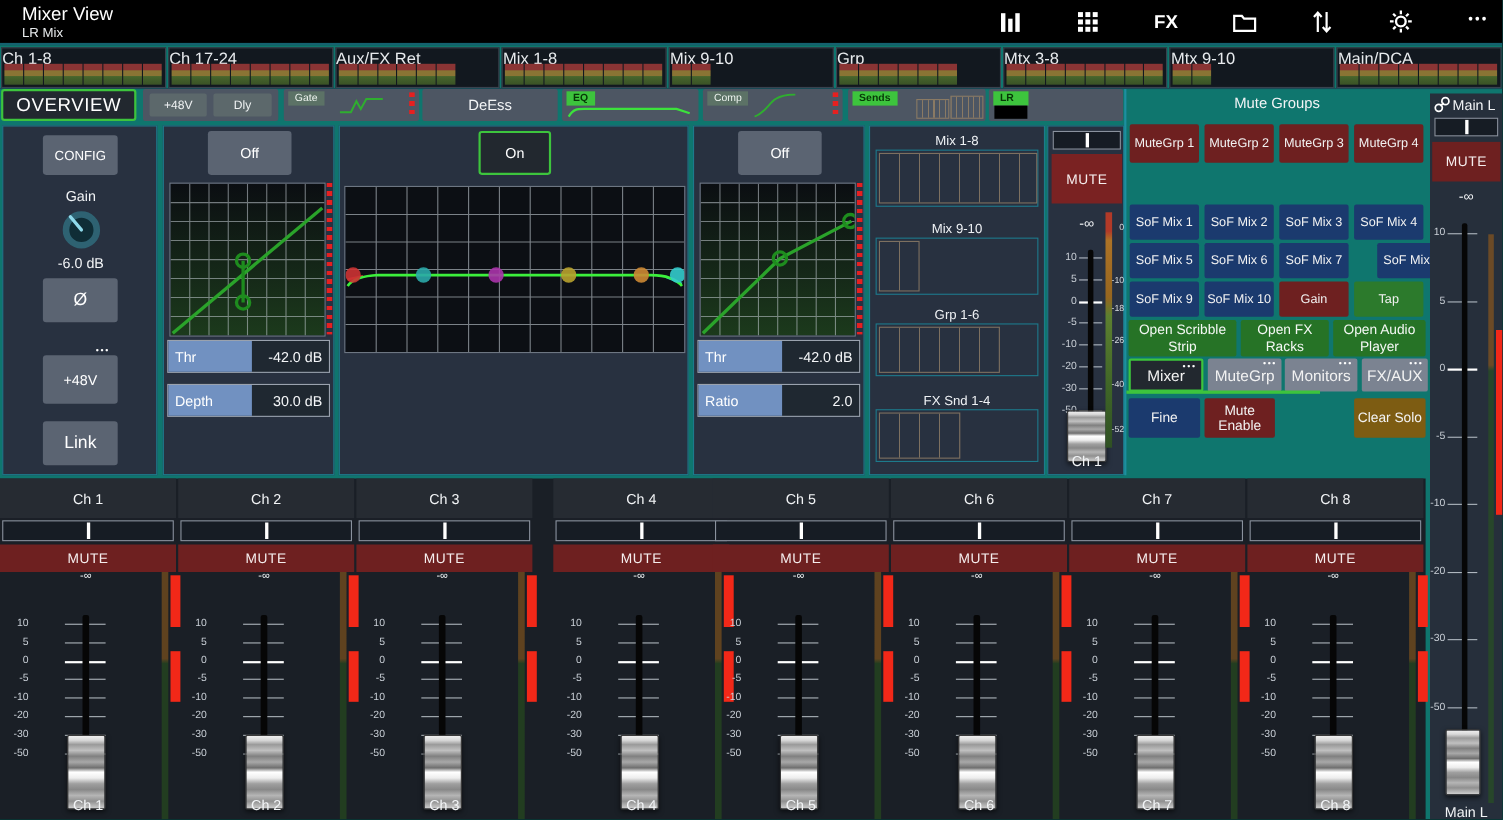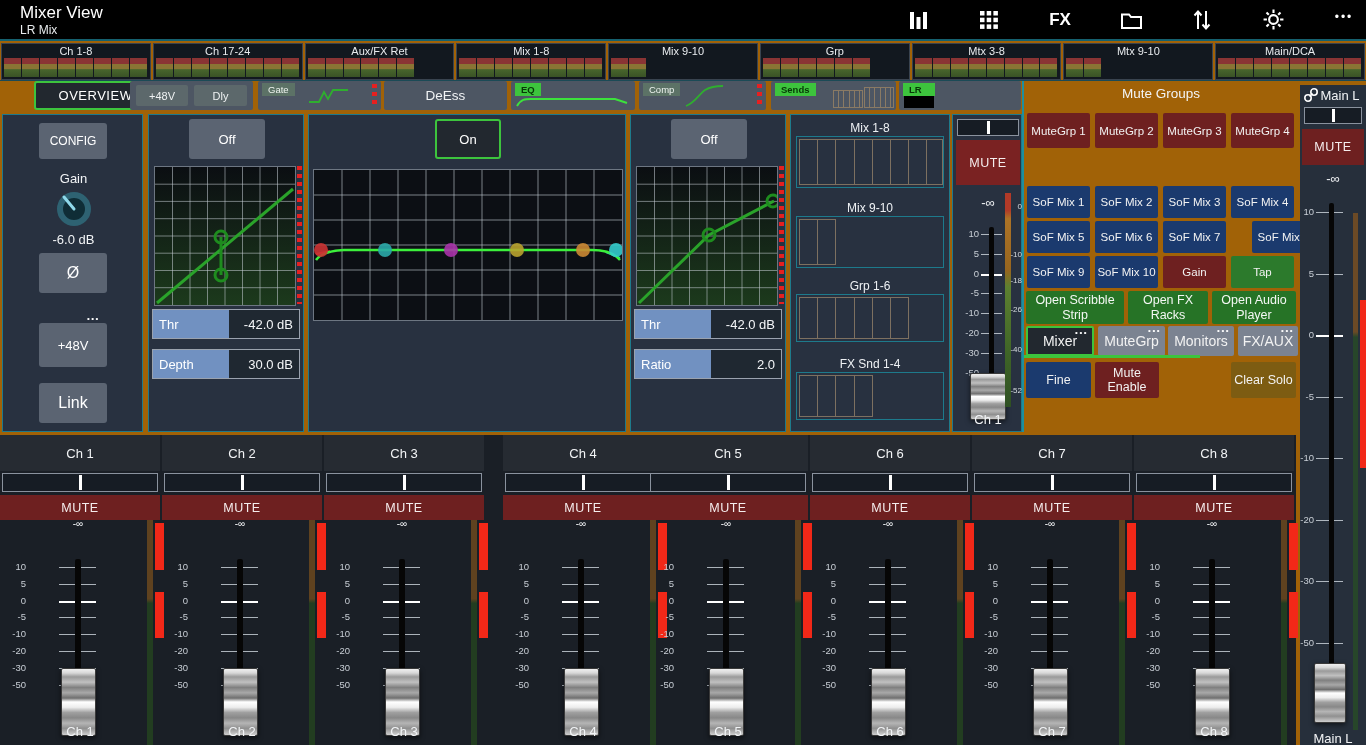--- a/index.html
+++ b/index.html
@@ -1,35 +1,35 @@
 <!DOCTYPE html>
 <html style="--accent: #3dc43d; --mute: #6e2020; --navy: #1b3a6e; --btngreen: #267326; --gold: #7d5c12; --fieldblue: #7191c1; --red: #f22818; --teal: #1d7a8c;"><head>
 <meta charset="utf-8">
 <style>
   html,body{margin:0;padding:0;background:#05080b;}
   body{font-family:"Liberation Sans",sans-serif;color:#fff;}
-  #root{position:relative;width:1366px;height:745px;overflow:hidden;background:#a16207;}
+  #root{position:relative;width:1366px;height:745px;overflow:hidden;background:#0f766e;}
   .abs{position:absolute;}
   
   .titlebar{position:absolute;left:0;top:0;width:1366px;height:41px;background:#000;border-bottom:2px solid #15616f;box-sizing:border-box;}
   .tb-title{position:absolute;left:20px;top:3px;font-size:17px;color:#fff;}
   .tb-sub{position:absolute;left:20px;top:23px;font-size:12px;color:#e9ecee;}
   .tb-icons{position:absolute;right:10px;top:0;height:39px;display:flex;align-items:center;gap:47px;}
   .tb-ic{width:24px;height:24px;display:flex;align-items:center;justify-content:center;}
   .tb-fx{font-size:17px;font-weight:bold;color:#fff;}
   .tb-more{font-size:12px;letter-spacing:2px;color:#fff;padding-bottom:6px;}
   
   .btabs{position:absolute;left:1px;top:43px;width:1364px;height:37px;display:flex;gap:2px;}
   .btab{flex:1;border:1px solid #39434f;background:#12181f;position:relative;box-sizing:border-box;}
-  .btab-label{text-align:center;font-size:11px;margin-top:1px;color:#e8ebee;}
+  .btab-label{text-align:left;font-size:15px;margin-top:1px;color:#e8ebee;}
   .btab-meters{position:absolute;left:2px;right:2px;bottom:2px;height:19px;display:flex;gap:1px;}
   .mbar{flex:0 0 calc(12.5% - 1px);background:linear-gradient(180deg,#8a3434 0%,#8a3434 30%,#8a7434 33%,#8a7434 58%,#47652c 61%,#3a5226 100%);}
   
   .ovline{position:absolute;left:0;top:80px;width:1366px;height:1px;background:#1b4a56;}
-  .ov-overview{position:absolute;left:1px;top:81px;width:123px;height:29px;background:#22282f;border:2px solid var(--accent);border-radius:3px;box-sizing:border-box;display:flex;align-items:center;justify-content:center;font-size:13px;letter-spacing:.5px;margin-left:33px;}
+  .ov-overview{position:absolute;left:1px;top:81px;width:123px;height:29px;background:#22282f;border:2px solid var(--accent);border-radius:3px;box-sizing:border-box;display:flex;align-items:center;justify-content:center;font-size:17px;letter-spacing:.5px;}
   .ovp{position:absolute;top:81px;height:29px;background:#4d5663;border-radius:2px;}
   .ov-sub{position:absolute;top:4px;height:21px;background:#5c686b;border-radius:2px;display:flex;align-items:center;justify-content:center;font-size:11px;color:#eef1f2;}
   .ov-tag{position:absolute;left:4px;top:2px;height:13px;padding:0 6px;display:flex;align-items:center;font-size:9.5px;}
   .tag-dim{background:#5c7266;color:#eef4ef;}
   .tag-green{background:var(--accent);color:#073807;font-weight:bold;}
   .vdots{position:absolute;width:5px;background:repeating-linear-gradient(180deg,#e62020 0 4px,transparent 4px 8px);}
   .ov-center{display:flex;align-items:center;justify-content:center;font-size:13.5px;color:#f2f4f6;}
   .ov-black{position:absolute;left:5px;top:15px;width:30px;height:12px;background:#000;}
   
   .panel{position:absolute;top:114px;height:318px;background:#283140;border:1px solid var(--teal);box-sizing:border-box;}

